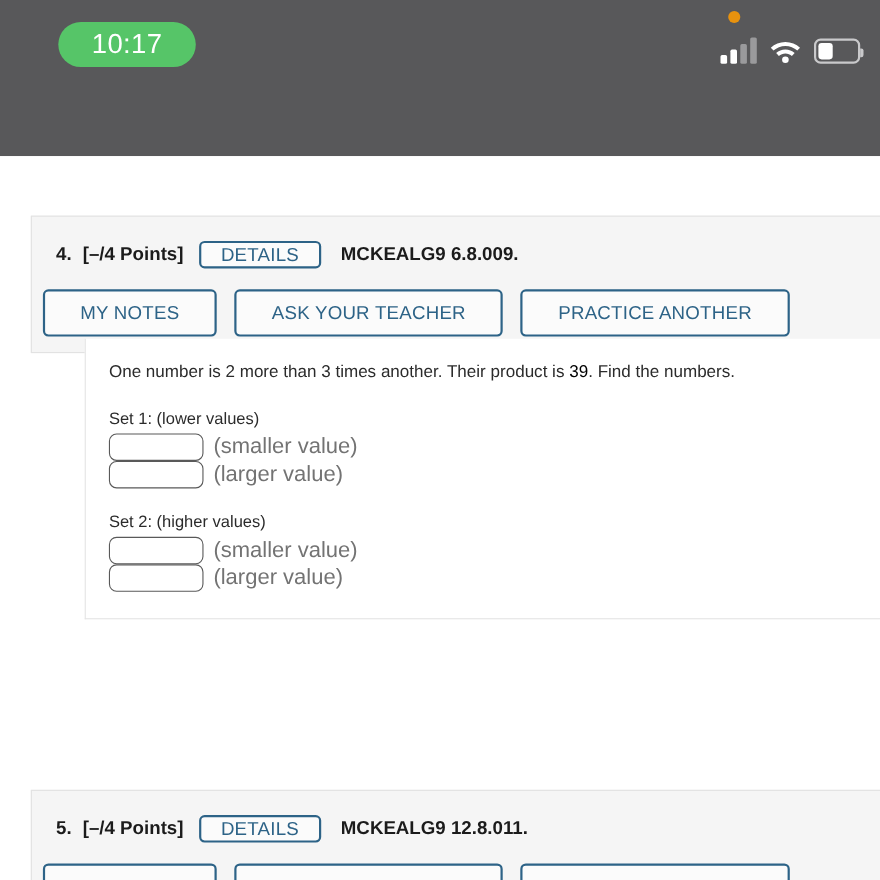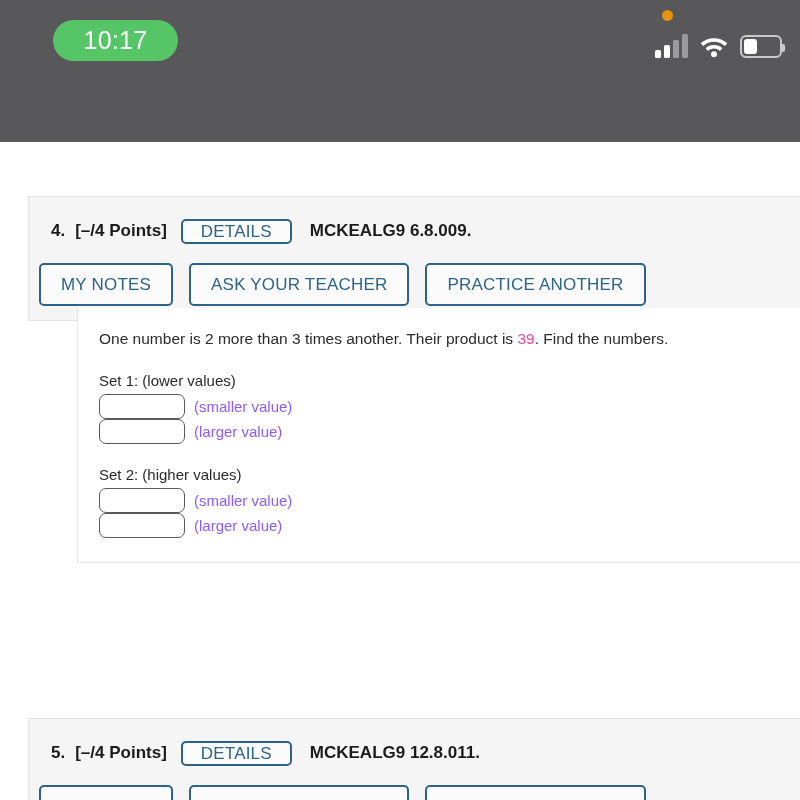--- a/index.html
+++ b/index.html
@@ -76,39 +76,39 @@
   .q-num { font-size: 17px; font-weight: bold; color: #1b1b1b; }
   .q-points { font-size: 17px; font-weight: bold; color: #1b1b1b; margin-left: -4px; }
   .q-code { font-size: 17px; font-weight: bold; color: #1b1b1b; margin-left: 4px; }
   .btn {
     border: 2px solid #2d6387; background: #fbfbfb; color: #2d6387;
     border-radius: 5px; font-size: 17px; letter-spacing: .2px;
     padding: 2px 18px; font-family: "Liberation Sans", sans-serif;
     line-height: 1;
   }
   .hdr-row2 { display: flex; gap: 16px; margin-top: 10px; margin-left: -12px; }
-  .hdr-row2 .btn { padding: 11px 20px; }
+  .hdr-row2 .btn { padding: 11px 32px; }
 
   .q-body {
     position: absolute; left: 77px; width: 800px;
     background: #ffffff; border: 1px solid #e4e4e4; border-top: none;
     padding: 20px 0 24px 21px;
   }
   .q-text { font-size: 15.5px; color: #2b2b2b; line-height: 1.4; }
-  .q-text .hl { color: #ec4899; }
+  .q-text .hl { color: #000000; }
 
   .set-label { font-size: 15px; color: #2b2b2b; margin-top: 22px; margin-bottom: 5px; }
   .ans-row { display: flex; align-items: center; gap: 9px; }
   .ans-input {
     width: 86px; height: 25px; background: #ffffff;
     border: 1.6px solid #595959; border-radius: 7px;
     font-family: "Liberation Sans", sans-serif; font-size: 14px;
     padding: 0 5px; color: #111;
   }
-  .ans-note { font-size: 15px; color: #8b5cf6; }
+  .ans-note { font-size: 20px; color: #737373; }
 
   .am-box {
     margin-top: 20px; width: 596px;
     border: 1px solid #d5d5d5; background: #ffffff;
   }
   .am-head {
     background: #ccd5ea; padding: 7px 13px;
     font-size: 13.5px; font-weight: bold; color: #24304d;
   }
   .am-body { padding: 13px 13px 17px 13px; display: flex; align-items: center; gap: 8px; }

